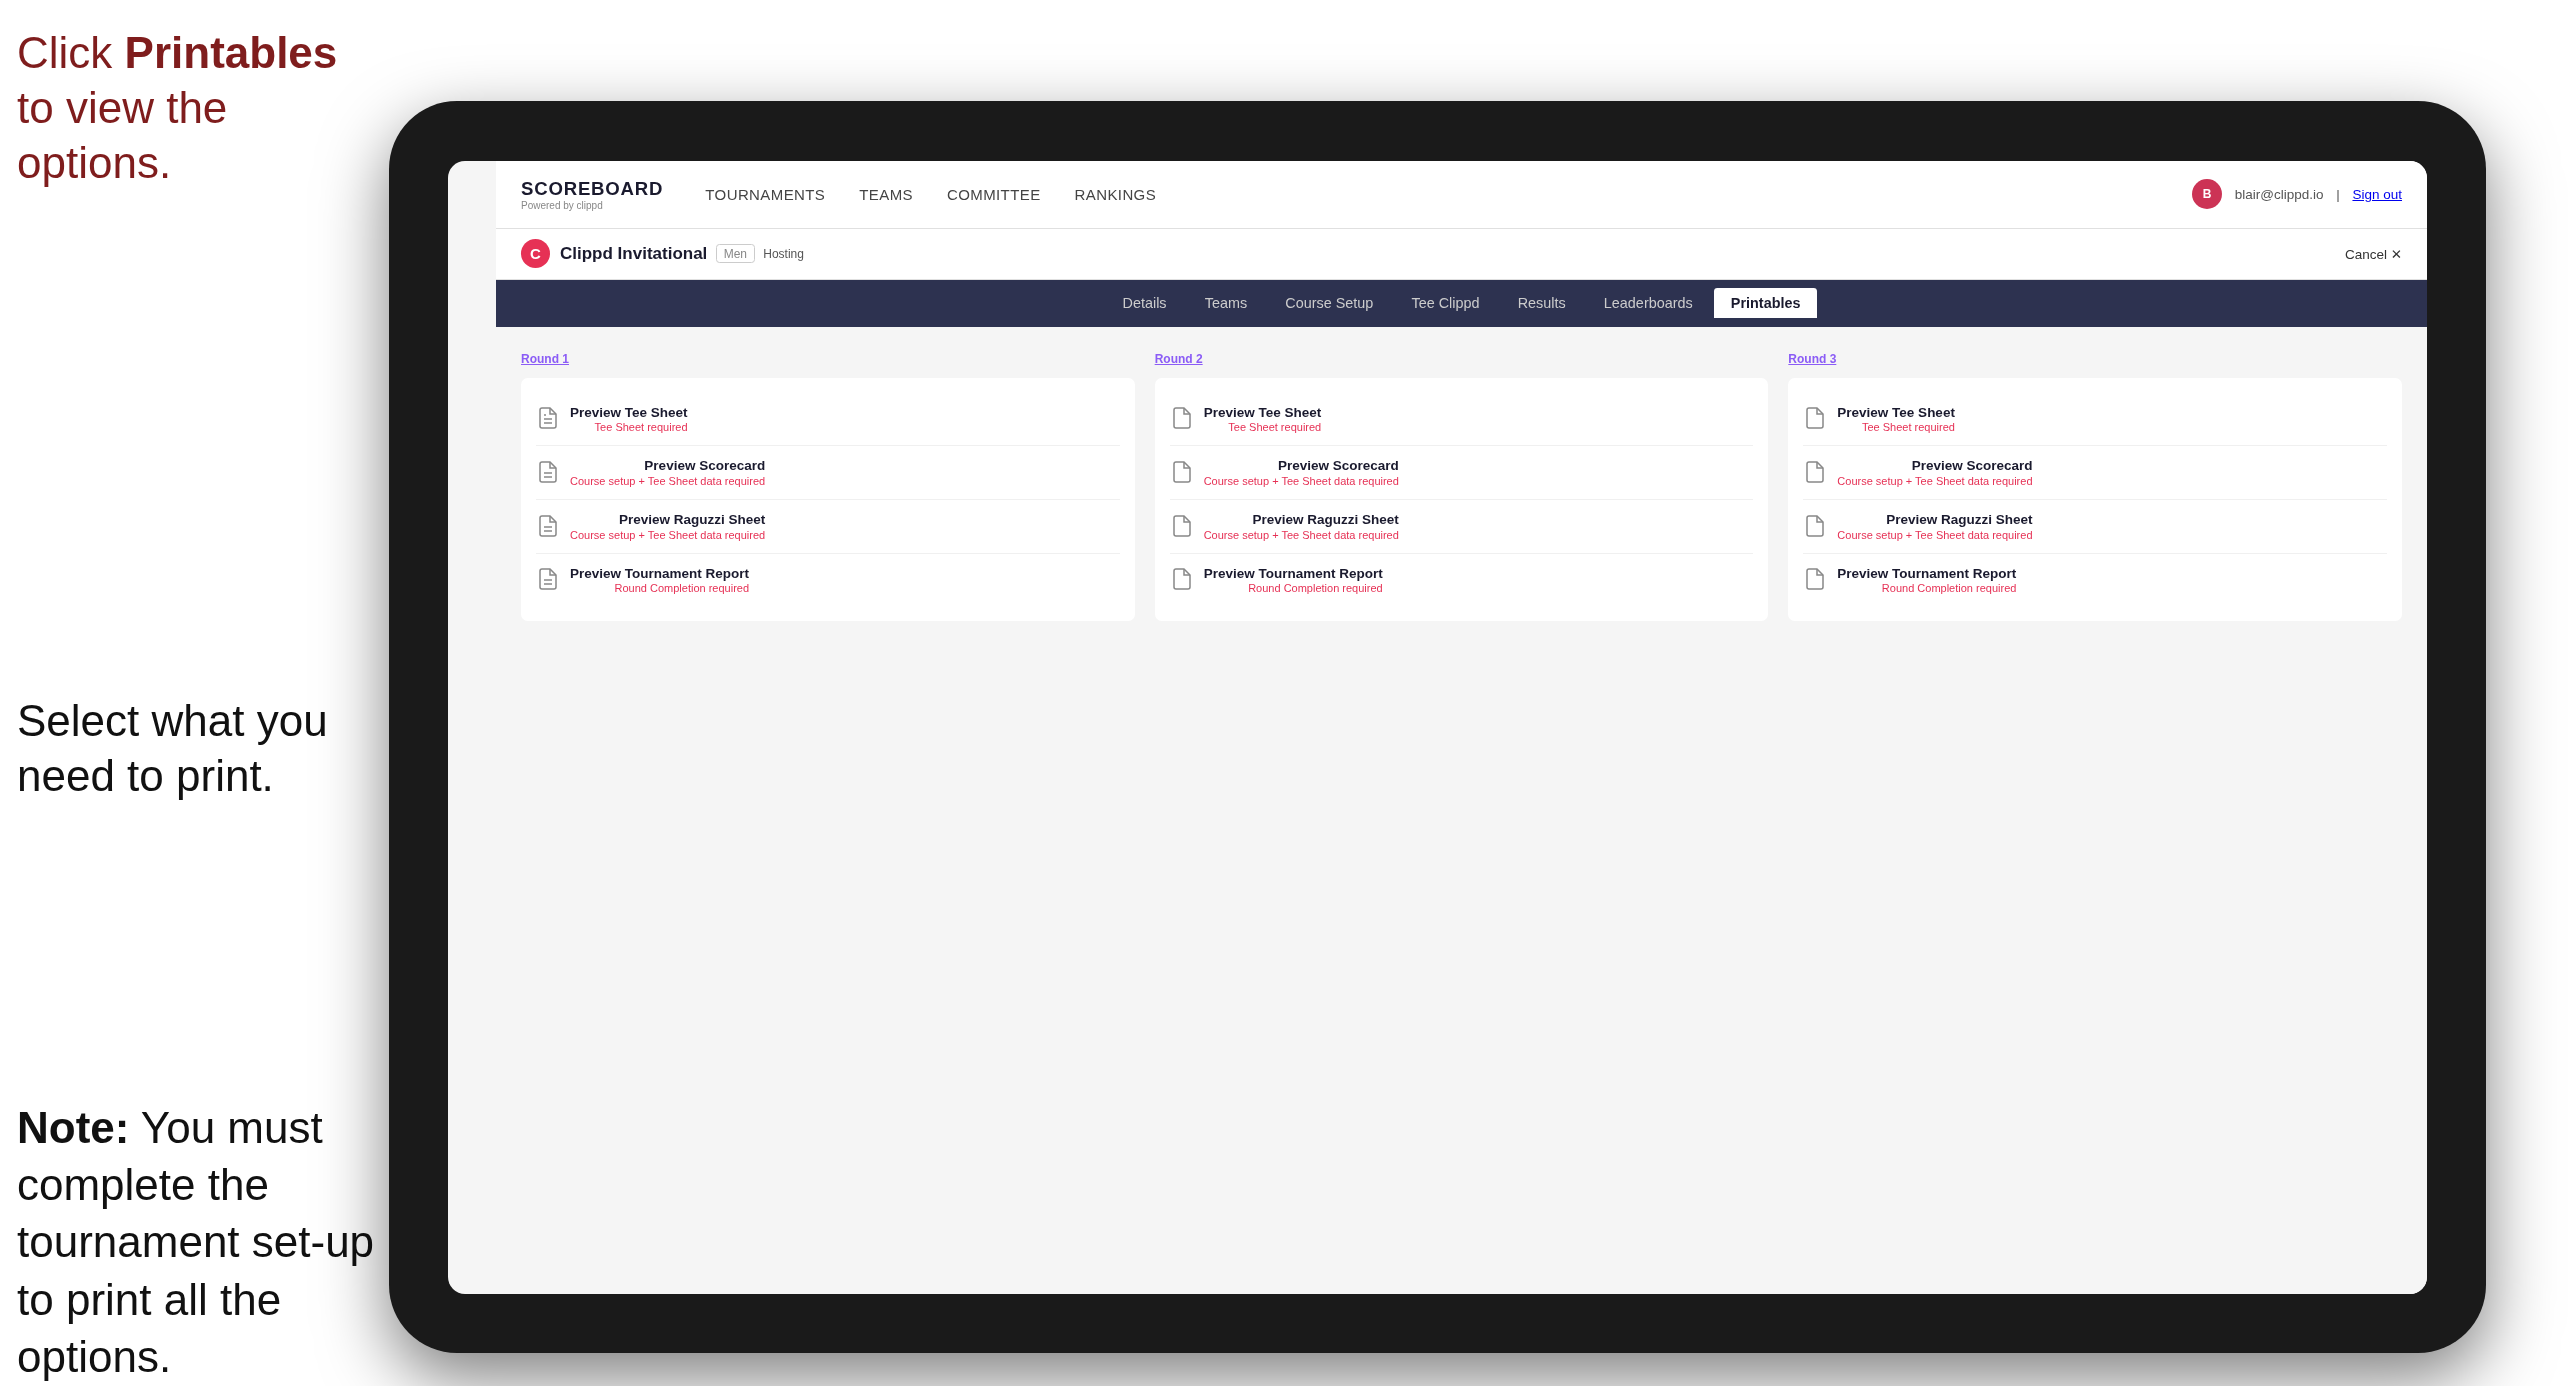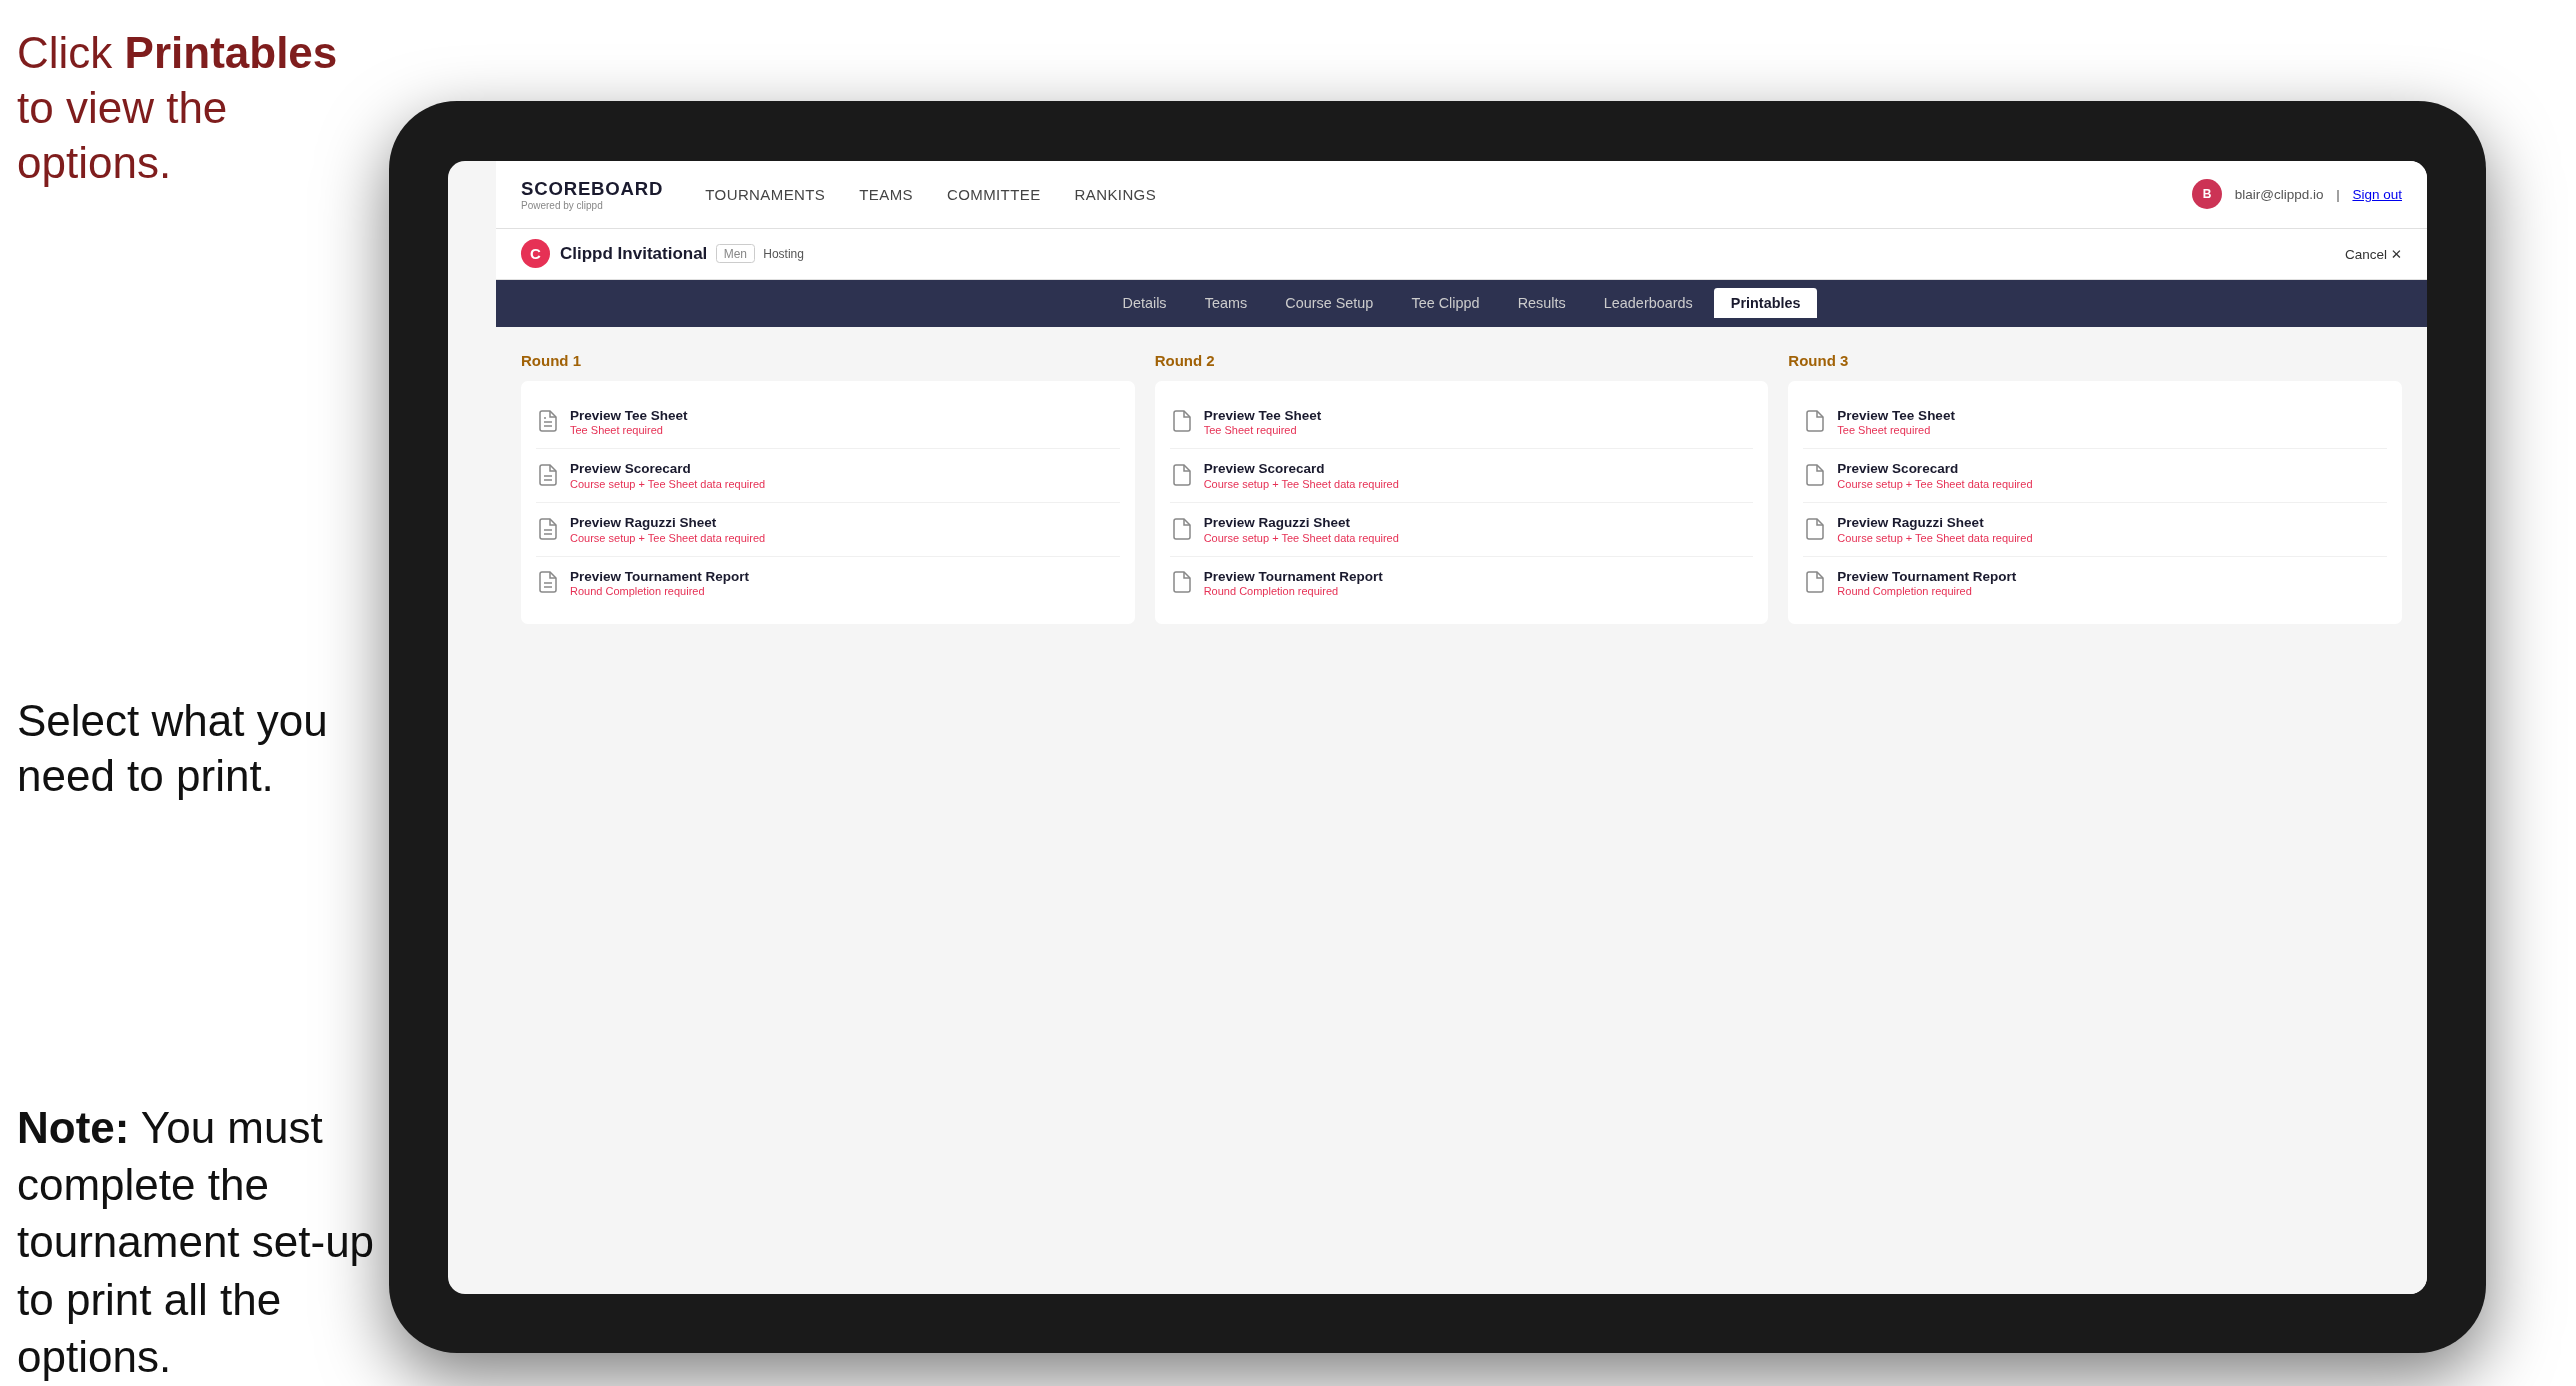--- a/index.html
+++ b/index.html
@@ -216,33 +216,35 @@
       display: grid;
       grid-template-columns: repeat(3, 1fr);
       gap: 20px;
     }
 
     .round-section {
       background: transparent;
     }
 
     .round-title {
-      font-size: 15px;
+      font-size: 12px;
       font-weight: 600;
-      color: #a16207;
+      color: #8b5cf6;
       margin-bottom: 12px;
+      text-decoration: underline;
     }
 
     .round-card {
       background: #ffffff;
       border-radius: 6.8px;
       padding: 15px;
       display: flex;
       flex-direction: column;
       gap: 0;
+      text-align: right;
     }
 
     .print-item {
       display: flex;
       align-items: flex-start;
       gap: 10px;
       padding: 12px 0;
       border-bottom: 0.8px solid #f0f0f0;
       cursor: pointer;
     }

